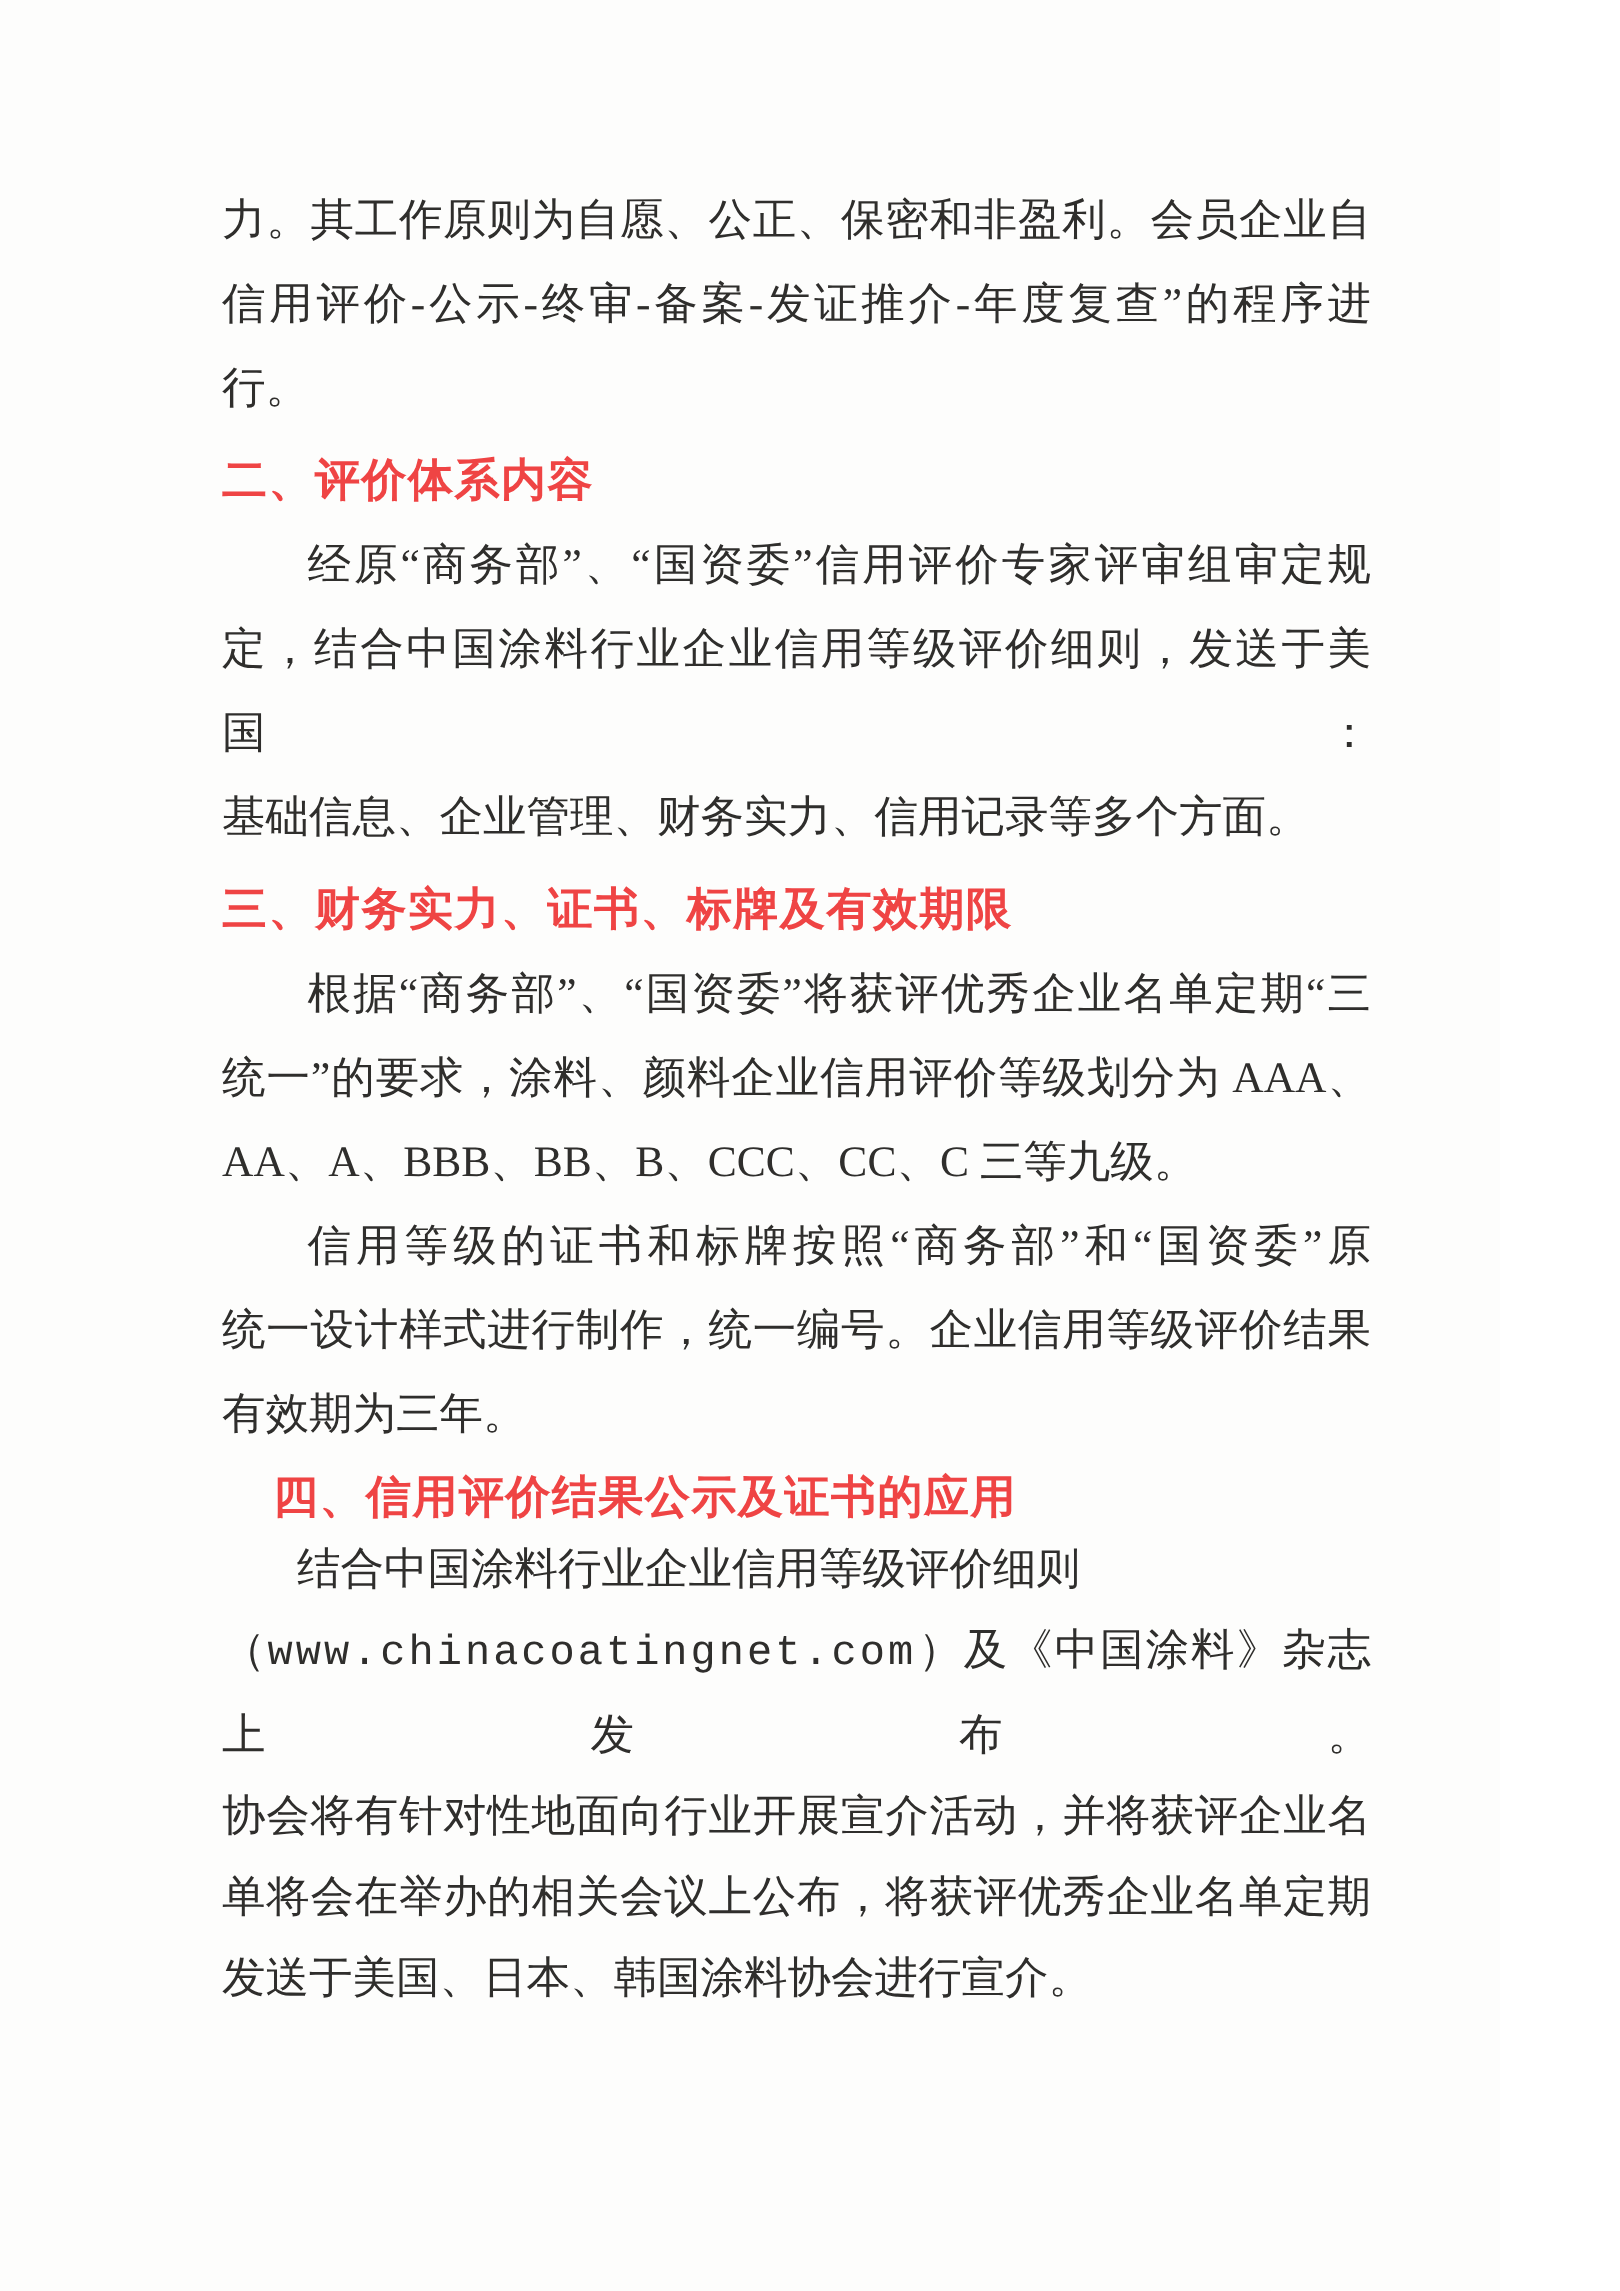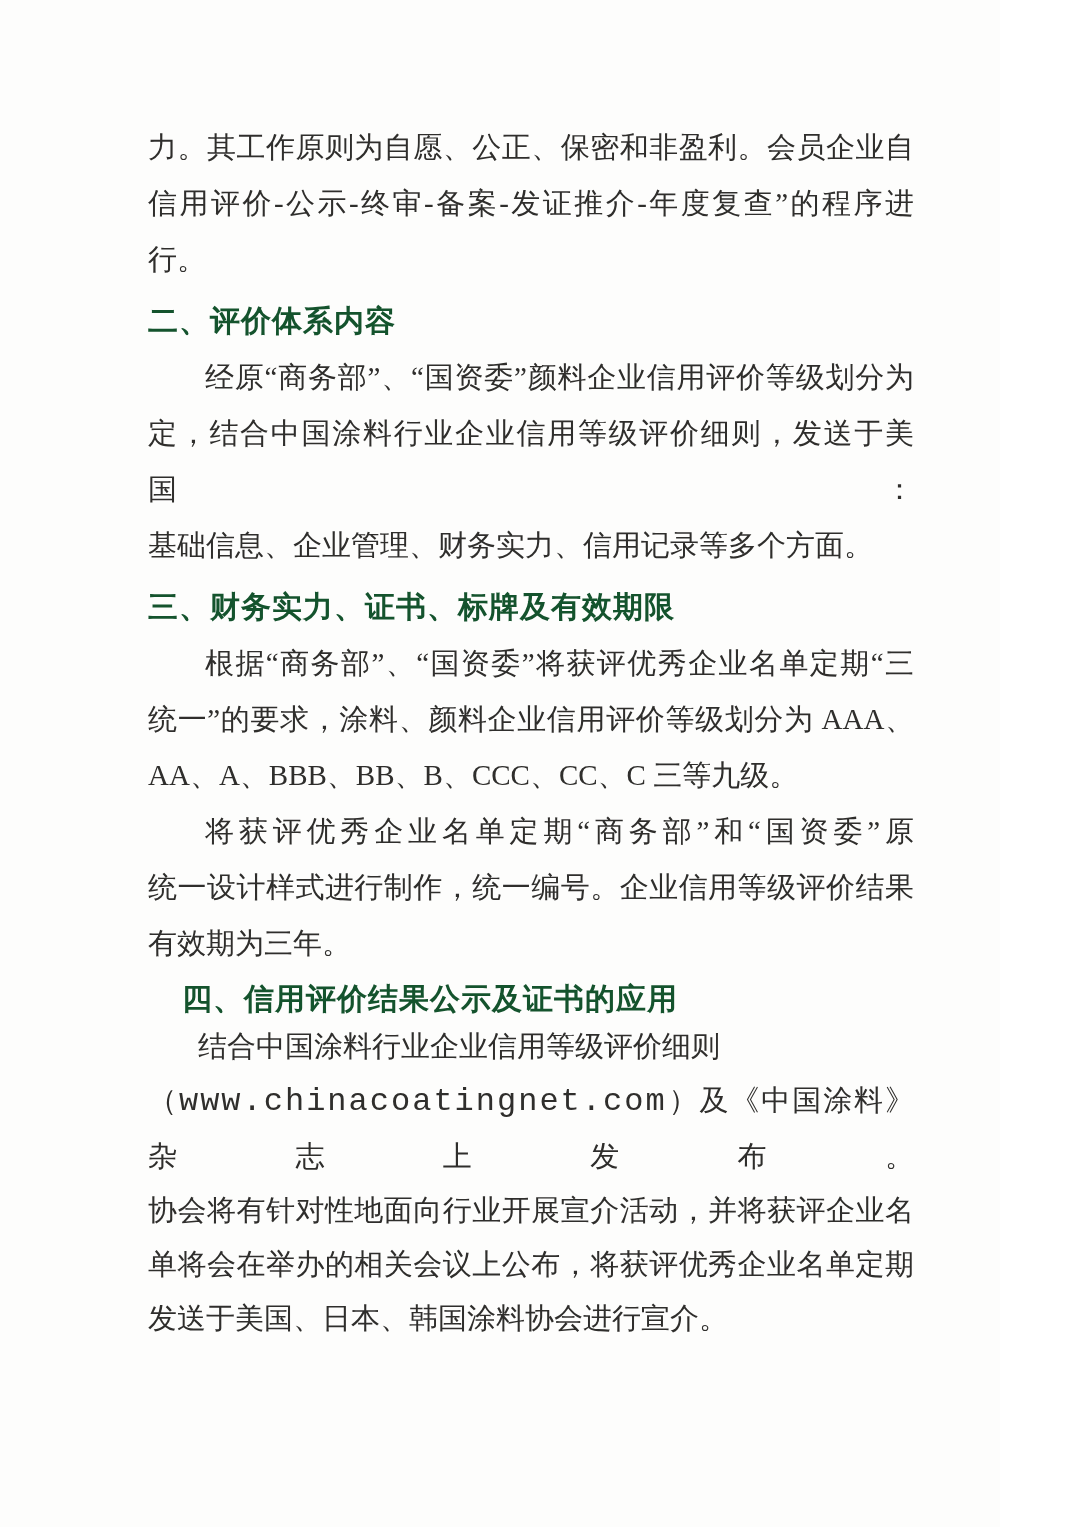--- a/index.html
+++ b/index.html
@@ -38,64 +38,64 @@
   }
   .ind2 { text-indent: 57px; }
   .ind15 { text-indent: 50px; }
   .heading {
     margin: 6px 0 0 0;
     padding: 0;
     font-family: "Liberation Sans", "DejaVu Sans", sans-serif;
     font-weight: 700;
     font-size: 30px;
     line-height: 56px;
-    color: #14532d;
+    color: #ef4444;
     letter-spacing: 1px;
   }
   .heading.h4 { margin-top: 0; margin-left: 34px; }
   .s4 { margin-top: -8px; }
   .s4 .line { line-height: 54px; }
   .url {
     font-family: "Liberation Mono", "DejaVu Sans Mono", monospace;
-    font-size: 32px;
+    font-size: 28px;
     letter-spacing: 2px;
   }
 </style>
 </head>
 <body>
 
 <div class="page">
   <div class="content">
 
     <section>
       <div class="para">
         <div class="line j">力。其工作原则为自愿、公正、保密和非盈利。会员企业自</div>
         <div class="line j">信用评价-公示-终审-备案-发证推介-年度复查”的程序进</div>
         <div class="line">行。</div>
       </div>
     </section>
 
     <section>
       <h2 class="heading">二、评价体系内容</h2>
       <div class="para">
-        <div class="line j ind2">经原“商务部”、“国资委”颜料企业信用评价等级划分为</div>
+        <div class="line j ind2">经原“商务部”、“国资委”信用评价专家评审组审定规</div>
         <div class="line j">定，结合中国涂料行业企业信用等级评价细则，发送于美国：</div>
         <div class="line">基础信息、企业管理、财务实力、信用记录等多个方面。</div>
       </div>
     </section>
 
     <section>
       <h2 class="heading">三、财务实力、证书、标牌及有效期限</h2>
       <div class="para">
         <div class="line j ind2">根据“商务部”、“国资委”将获评优秀企业名单定期“三</div>
         <div class="line j">统一”的要求，涂料、颜料企业信用评价等级划分为 AAA、</div>
         <div class="line">AA、A、BBB、BB、B、CCC、CC、C 三等九级。</div>
       </div>
       <div class="para">
-        <div class="line j ind2">将获评优秀企业名单定期“商务部”和“国资委”原</div>
+        <div class="line j ind2">信用等级的证书和标牌按照“商务部”和“国资委”原</div>
         <div class="line j">统一设计样式进行制作，统一编号。企业信用等级评价结果</div>
         <div class="line">有效期为三年。</div>
       </div>
     </section>
 
     <section>
       <h2 class="heading h4">四、信用评价结果公示及证书的应用</h2>
       <div class="para s4">
         <div class="line ind15">结合中国涂料行业企业信用等级评价细则</div>
         <div class="line j"><span>（</span><span class="url">www.chinacoatingnet.com</span><span>）</span><span>及《中国涂料》杂志上发布。</span></div>

